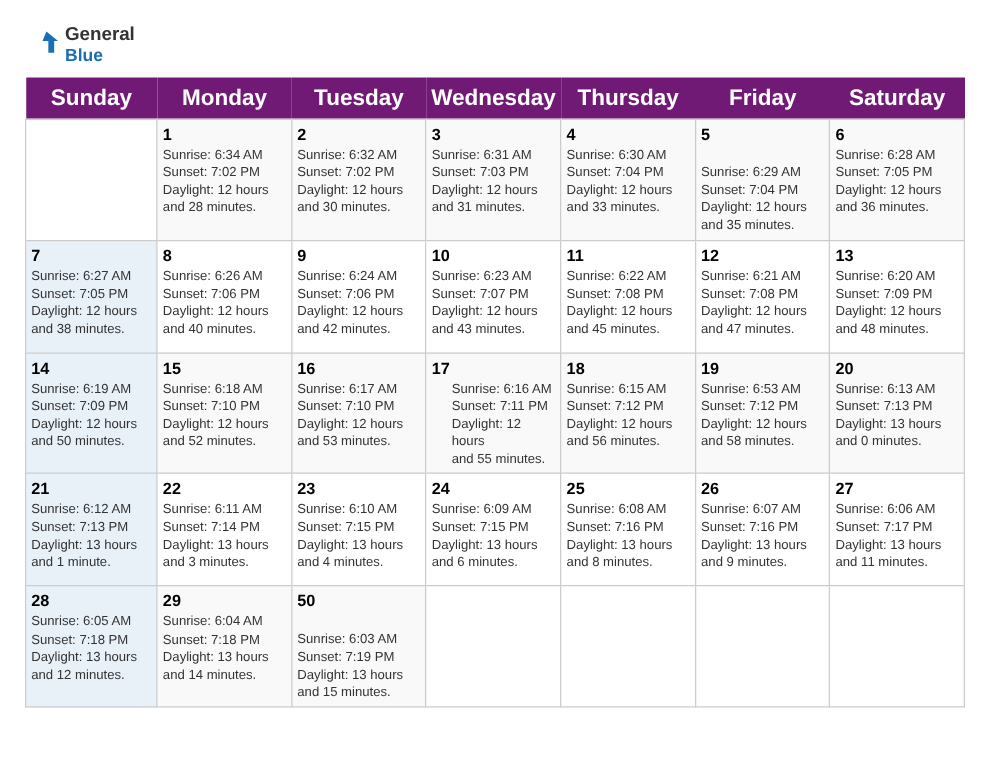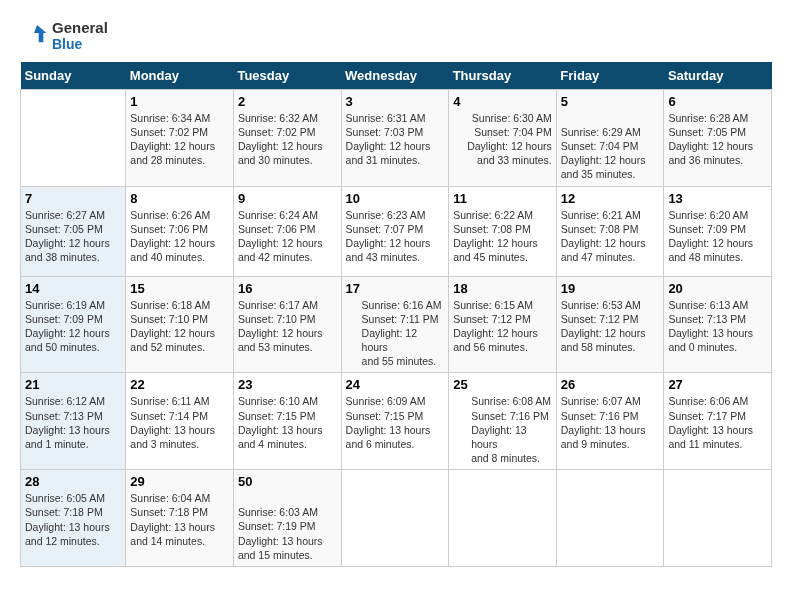--- a/index.html
+++ b/index.html
@@ -43,25 +43,25 @@
       font-size: 16px;
       color: #555;
       font-weight: normal;
     }
     table {
       width: 100%;
       border-collapse: collapse;
       font-size: 11px;
     }
     thead tr th {
-      background-color: #0c4a6e;
+      background-color: #701a75;
       color: #fff;
       padding: 6px 4px;
-      text-align: left;
-      font-size: 13px;
+      text-align: center;
+      font-size: 18px;
       font-weight: bold;
     }
     tbody tr td {
       border: 1px solid #ccc;
       padding: 4px 4px;
       vertical-align: top;
       min-height: 80px;
       height: 90px;
       background: #fff;
     }
@@ -140,21 +140,21 @@
         </td>
         <td>
           <span class="day-number">3</span>
           <div class="day-info" style="white-space: pre-line;">Sunrise: 6:31 AM
 Sunset: 7:03 PM
 Daylight: 12 hours
 and 31 minutes.</div>
         </td>
         <td>
           <span class="day-number">4</span>
-          <div class="day-info" style="white-space: pre-line; text-align: right;">Sunrise: 6:30 AM
+          <div class="day-info" style="white-space: pre-line;">Sunrise: 6:30 AM
 Sunset: 7:04 PM
 Daylight: 12 hours
 and 33 minutes.</div>
         </td>
         <td>
           <span class="day-number">5</span>
           <div class="day-info" style="white-space: pre-line; margin-top: 16px;">Sunrise: 6:29 AM
 Sunset: 7:04 PM
 Daylight: 12 hours
 and 35 minutes.</div>
@@ -293,21 +293,21 @@
         </td>
         <td>
           <span class="day-number">24</span>
           <div class="day-info" style="white-space: pre-line;">Sunrise: 6:09 AM
 Sunset: 7:15 PM
 Daylight: 13 hours
 and 6 minutes.</div>
         </td>
         <td>
           <span class="day-number">25</span>
-          <div class="day-info" style="white-space: pre-line; margin-left: 18px;">Sunrise: 6:08 AM
+          <div class="day-info" style="white-space: pre-line;">Sunrise: 6:08 AM
 Sunset: 7:16 PM
 Daylight: 13 hours
 and 8 minutes.</div>
         </td>
         <td>
           <span class="day-number">26</span>
           <div class="day-info" style="white-space: pre-line;">Sunrise: 6:07 AM
 Sunset: 7:16 PM
 Daylight: 13 hours
 and 9 minutes.</div>

